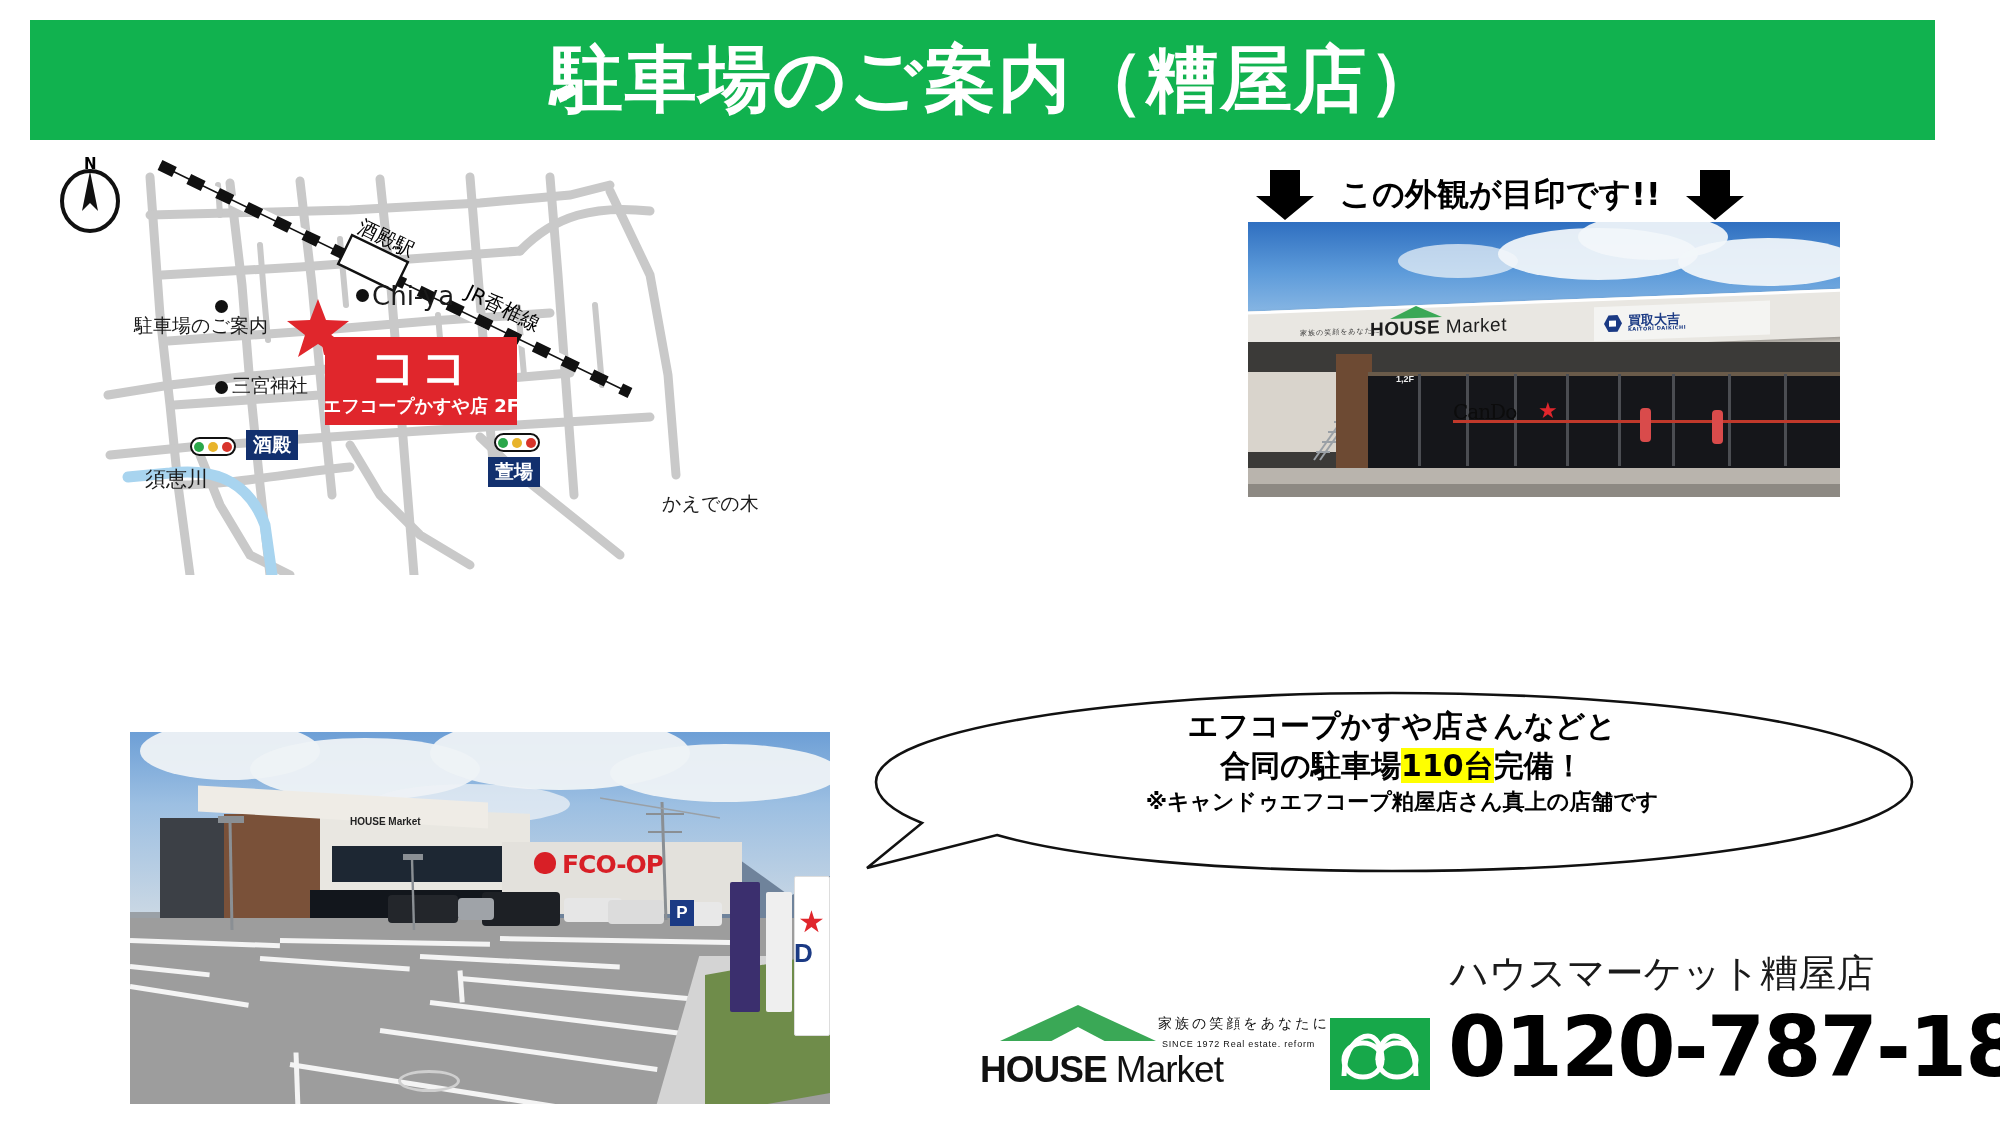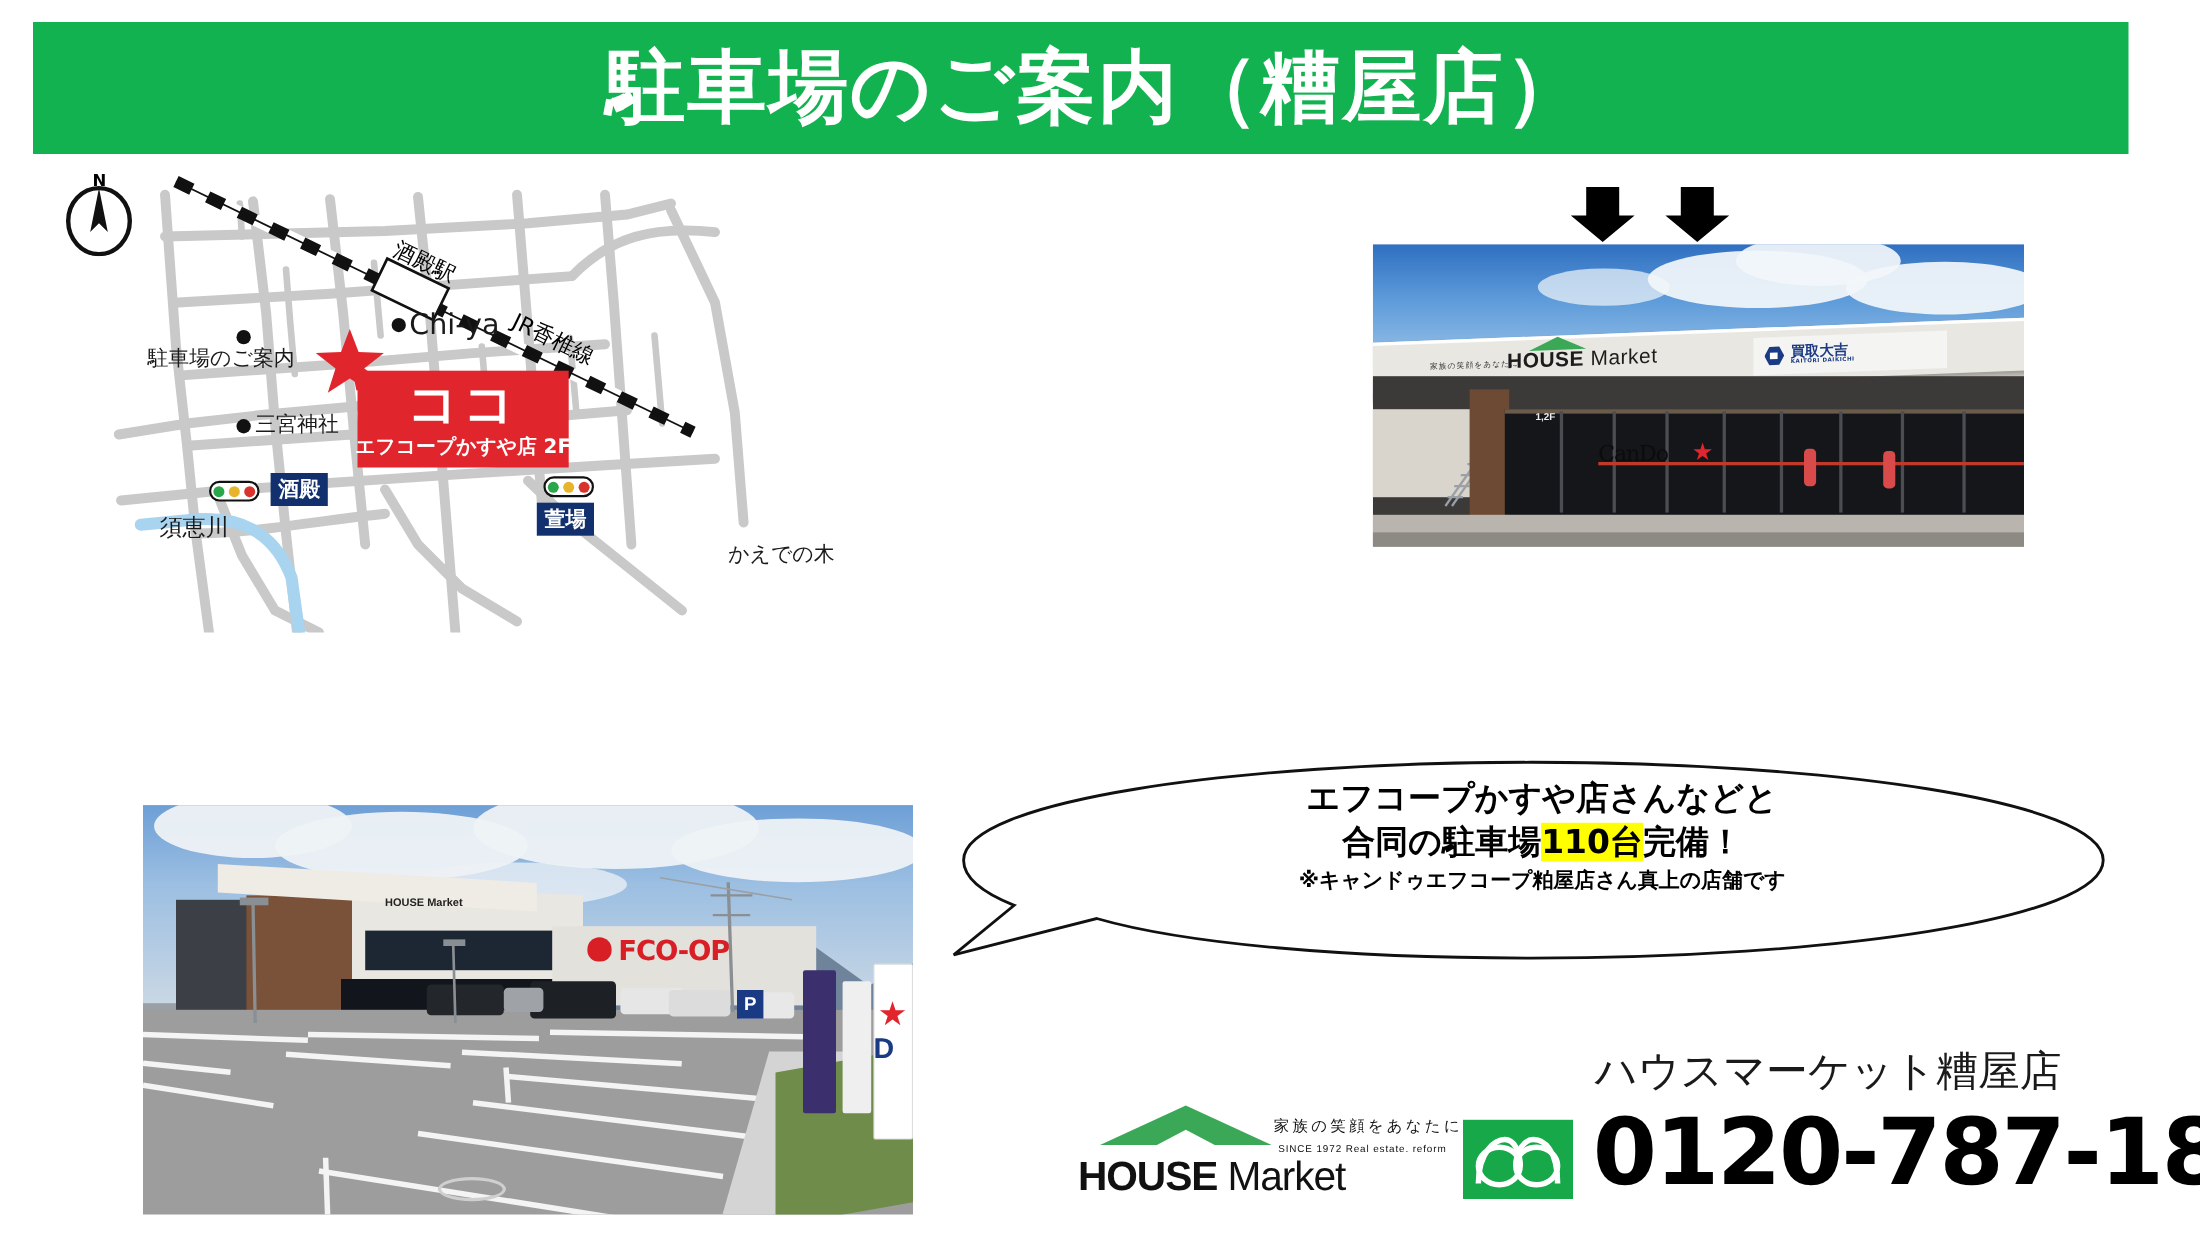--- a/index.html
+++ b/index.html
@@ -99,21 +99,21 @@
   .bp-redfig{ position:absolute; width:11px; height:34px; background:#d94b4b; border-radius:4px; }
 
   
   #speech-bubble{ position:absolute; left:862px; top:690px; width:1060px; height:185px; }
   #bubble-svg{ position:absolute; left:0; top:0; }
   #bubble-text{ position:absolute; left:120px; top:16px; width:840px; text-align:center;
      font-family:"DejaVu Sans", sans-serif; color:#000; }
   #bubble-text .l1,#bubble-text .l2,#bubble-text .l3{ font-size:30px; font-weight:bold;
      line-height:1.33; white-space:nowrap; }
   #bubble-text .hl{ background:#ffff00; }
-  #bubble-text .l4{ font-size:19px; font-weight:bold; line-height:1.3; white-space:nowrap; margin-top:2px;}
+  #bubble-text .l4{ font-size:22px; font-weight:bold; line-height:1.3; white-space:nowrap; margin-top:2px;}
 
   
   #parking-photo{ position:absolute; left:130px; top:732px; width:700px; height:372px;
      overflow:hidden; background:#9aa0a6; }
   #pk-sky{ position:absolute; left:0; top:0; width:100%; height:180px;
      background:linear-gradient(180deg,#6d9fd6 0%,#9cbfe2 40%,#c9d7e4 100%); }
   .pk-cloud{ position:absolute; background:#eef2f6; border-radius:50%; opacity:.95; }
   #pk-bld{ position:absolute; left:30px; top:62px; width:330px; height:132px; }
   #pk-bld-roof{ position:absolute; left:38px; top:0; width:290px; height:26px; background:#efece6;
      transform:skewY(3.4deg); }
@@ -260,20 +260,21 @@
       <i style="background:#e8b42b"></i>
       <i style="background:#d8342b"></i>
   </div>
   <div class="blue-tag" style="left:438px;top:302px;">萱場</div>
 </div>
 
 <div id="arrow-row">
   <svg width="62" height="54" viewBox="0 0 62 54">
     <path d="M16 2 H46 V28 H60 L31 52 L2 28 H16 Z" fill="#000"></path>
   </svg>
+  <span class="arrow-txt">この外観が目印です!!</span>
   <svg width="62" height="54" viewBox="0 0 62 54">
     <path d="M16 2 H46 V28 H60 L31 52 L2 28 H16 Z" fill="#000"></path>
   </svg>
 </div>
 
 <div id="building-photo">
   <div id="bp-sky"></div>
   <div class="bp-cloud" style="left:250px;top:6px;width:200px;height:52px;"></div>
   <div class="bp-cloud" style="left:330px;top:-8px;width:150px;height:46px;"></div>
   <div class="bp-cloud" style="left:430px;top:16px;width:180px;height:48px;"></div>

